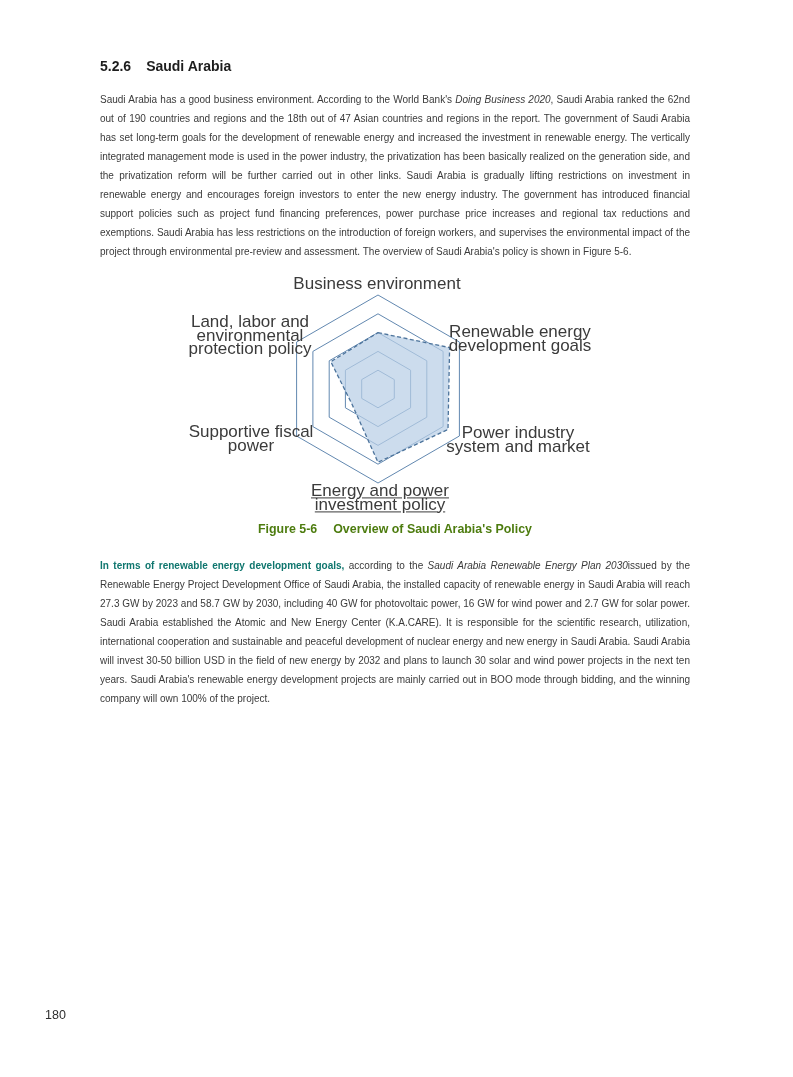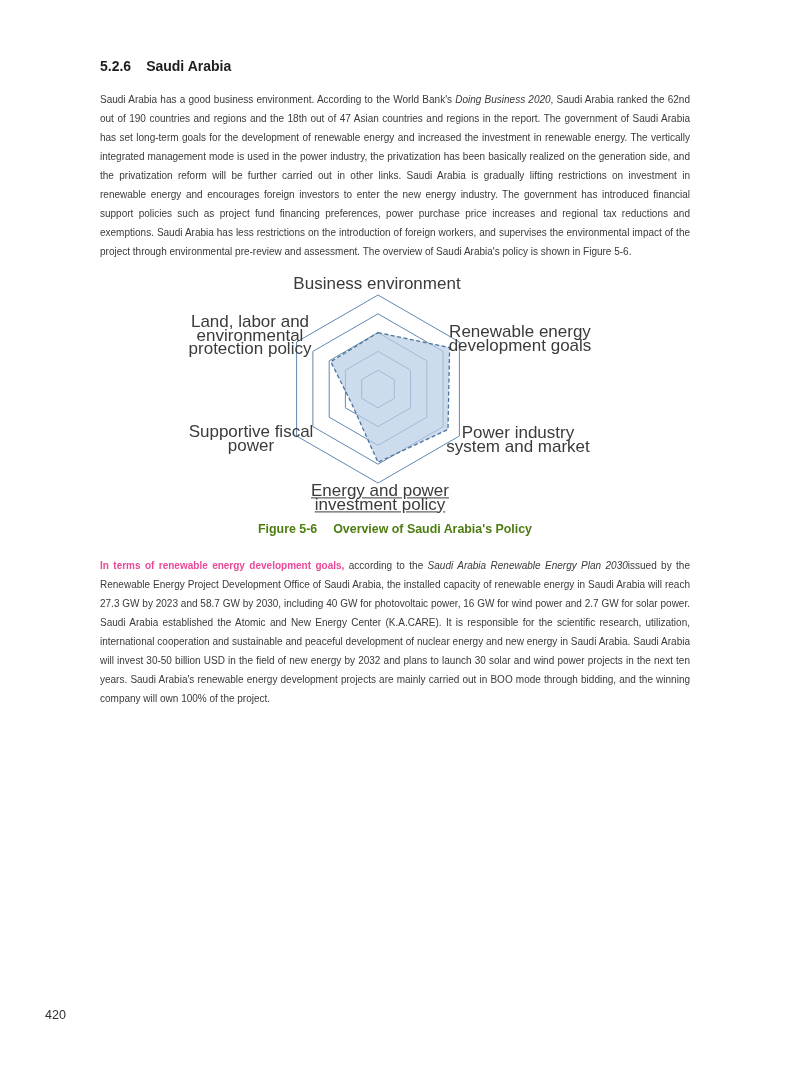--- a/index.html
+++ b/index.html
@@ -8,21 +8,21 @@
     font-family:"Liberation Sans","DejaVu Sans",sans-serif;color:#3a3a3a;
     overflow:hidden;box-sizing:border-box;padding:58px 103px 0 100px;
   }
   .heading{font-size:14px;font-weight:bold;color:#1d1d1d;margin:0 0 16px 0;}
   .heading .sec-num{margin-right:15px;}
   .body-text{
     font-size:10px;line-height:19px;text-align:justify;margin:0 0 13px 0;
     color:#3a3a3a;
   }
   .r-i{font-style:italic;}
-  .r-b{font-weight:bold;color:#ec4899;}
+  .r-b{font-weight:bold;color:#0f766e;}
   .figure-block{margin:14px 0 20px 0;}
   .radar-wrap{position:relative;width:590px;height:240px;}
   .radar-wrap svg{position:absolute;left:0;top:0;}
   .axis-label{
     position:absolute;transform:translate(-50%,-50%);text-align:center;
     font-size:17px;line-height:13.6px;color:#3b3b3b;white-space:nowrap;
   }
   .axis-label span{display:block;}
   .caption{
     text-align:center;font-size:12.4px;font-weight:bold;margin-top:7px;
@@ -77,15 +77,15 @@
             <span>protection policy</span>
           </div>
         </div>
     </div>
     <div class="caption" id="figure-caption" style="color: #4d7c0f;"><span class="cap-label">Figure 5-6</span><span class="cap-title">Overview of Saudi Arabia's Policy</span></div>
   </div>
 
   <p class="body-text"><span class="r-b">In terms of renewable energy development goals,</span><span> according to the </span><span class="r-i">Saudi Arabia Renewable Energy Plan 2030</span><span>issued by the Renewable Energy Project Development Office of Saudi Arabia, the installed capacity of renewable energy in Saudi Arabia will reach 27.3 GW by 2023 and 58.7 GW by 2030, including 40 GW for photovoltaic power, 16 GW for wind power and 2.7 GW for solar power. Saudi Arabia established the Atomic and New Energy Center (K.A.CARE). It is responsible for the scientific research, utilization, international cooperation and sustainable and peaceful development of nuclear energy and new energy in Saudi Arabia. Saudi Arabia will invest 30-50 billion USD in the field of new energy by 2032 and plans to launch 30 solar and wind power projects in the next ten years. Saudi Arabia's renewable energy development projects are mainly carried out in BOO mode through bidding, and the winning company will own 100% of the project.</span></p>
 
 
-  <div class="page-number">420</div>
+  <div class="page-number">180</div>
 
 </div>
 
 </body></html>

